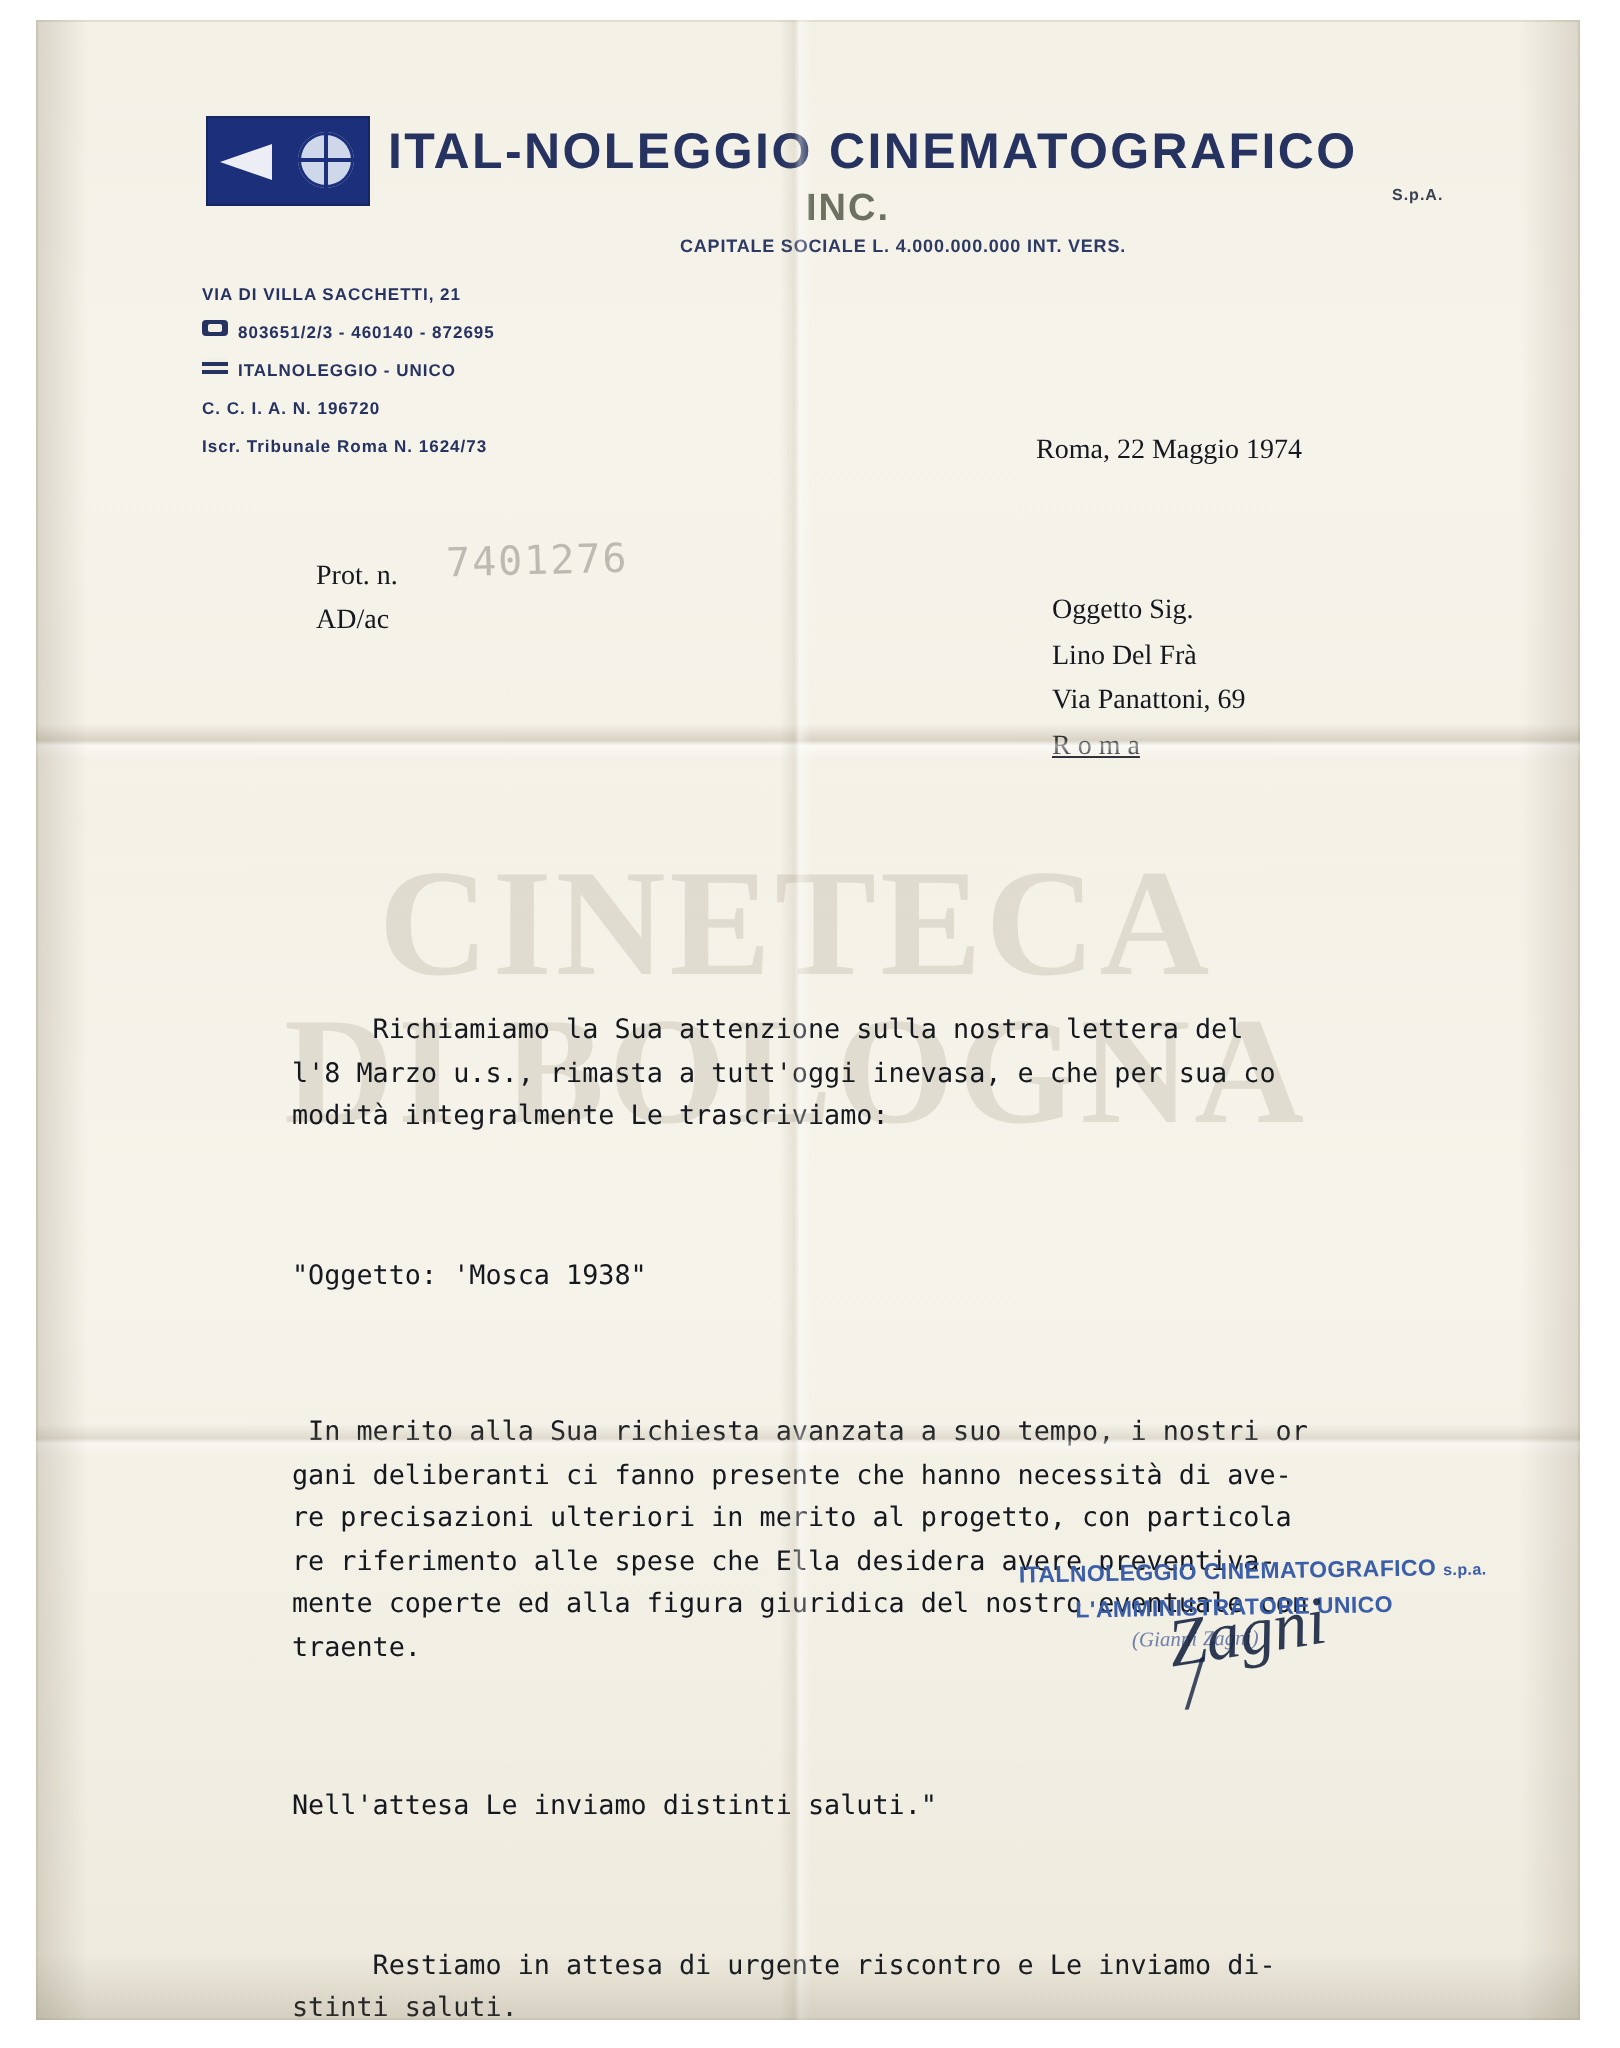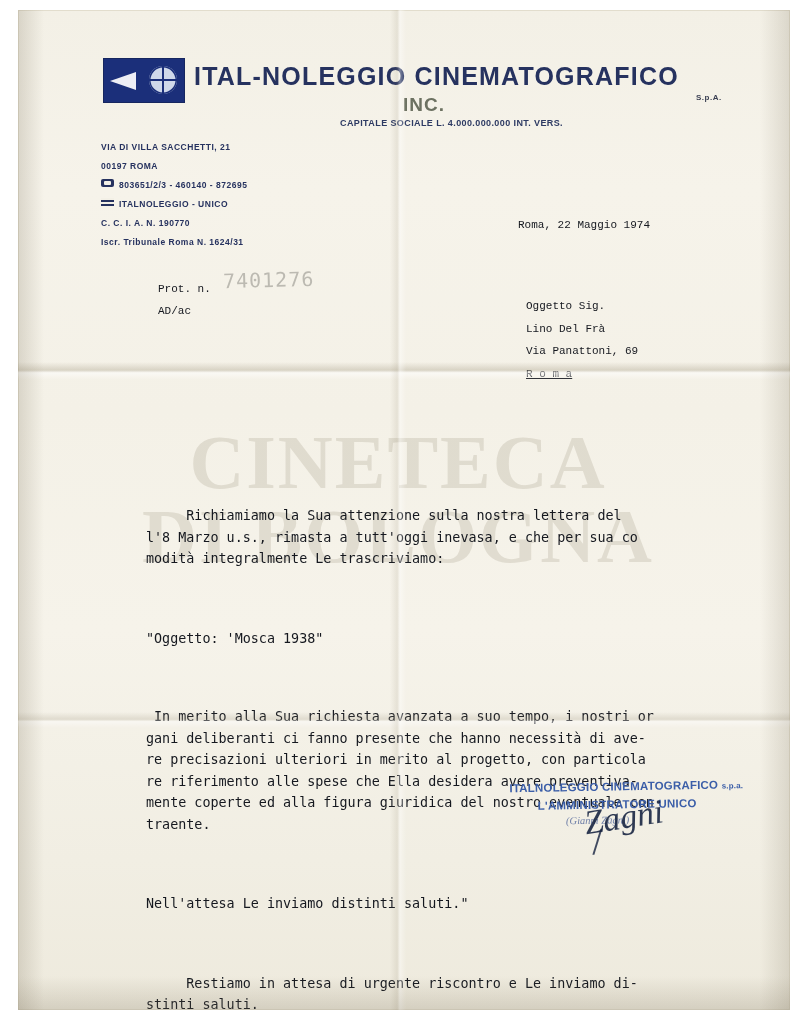--- a/index.html
+++ b/index.html
@@ -192,22 +192,22 @@
     background: #f3f0e6;
     border-radius: 1px;
   }
   .ico-telex {
     background: repeating-linear-gradient(0deg, #26325f 0 2px, #f3f0e6 2px 4px);
   }
 
   
   .typed {
     position: absolute;
-    font-family: Liberation Mono, monospace;
-    font-size: 11px;
+    font-family: Liberation Serif, serif;
+    font-size: 14px;
     color: #15181f;
     letter-spacing: 0px;
     white-space: pre;
     line-height: 21px;
   }
   .date { left: 500px; top: 205px; }
   .prot { left: 140px; top: 268px; line-height: 22px; }
   .recipient { left: 508px; top: 285px; line-height: 22.5px; }
   .recipient .underlined { text-decoration: underline; }
 
@@ -307,25 +307,24 @@
       <div class="logo-globe"></div>
     </div>
 
     <div class="company-name">ITAL-NOLEGGIO CINEMATOGRAFICO</div>
     <div class="company-spa">S.p.A.</div>
     <div class="company-inc">INC.</div>
     <div class="capitale">CAPITALE SOCIALE L. 4.000.000.000 INT. VERS.</div>
 
     <div class="address-block">
       <div>VIA DI VILLA SACCHETTI, 21</div>
-      <div>00197 ROMA</div>
       <div><span class="ico ico-phone"></span><span>803651/2/3 - 460140 - 872695</span></div>
       <div><span class="ico ico-telex"></span><span>ITALNOLEGGIO - UNICO</span></div>
-      <div>C. C. I. A. N. 190770</div>
-      <div>Iscr. Tribunale Roma N. 1624/31</div>
+      <div>C. C. I. A. N. 196720</div>
+      <div>Iscr. Tribunale Roma N. 1624/73</div>
     </div>
 
     <div class="typed date">Roma, 22 Maggio 1974</div>
 
     <div class="typed prot"><span>Prot. n.</span>
 <span>AD/ac</span></div>
     <div class="prot-stamp">7401276</div>
 
     <div class="typed recipient"><span>Oggetto Sig.</span>
 <span>Lino Del Frà</span>

